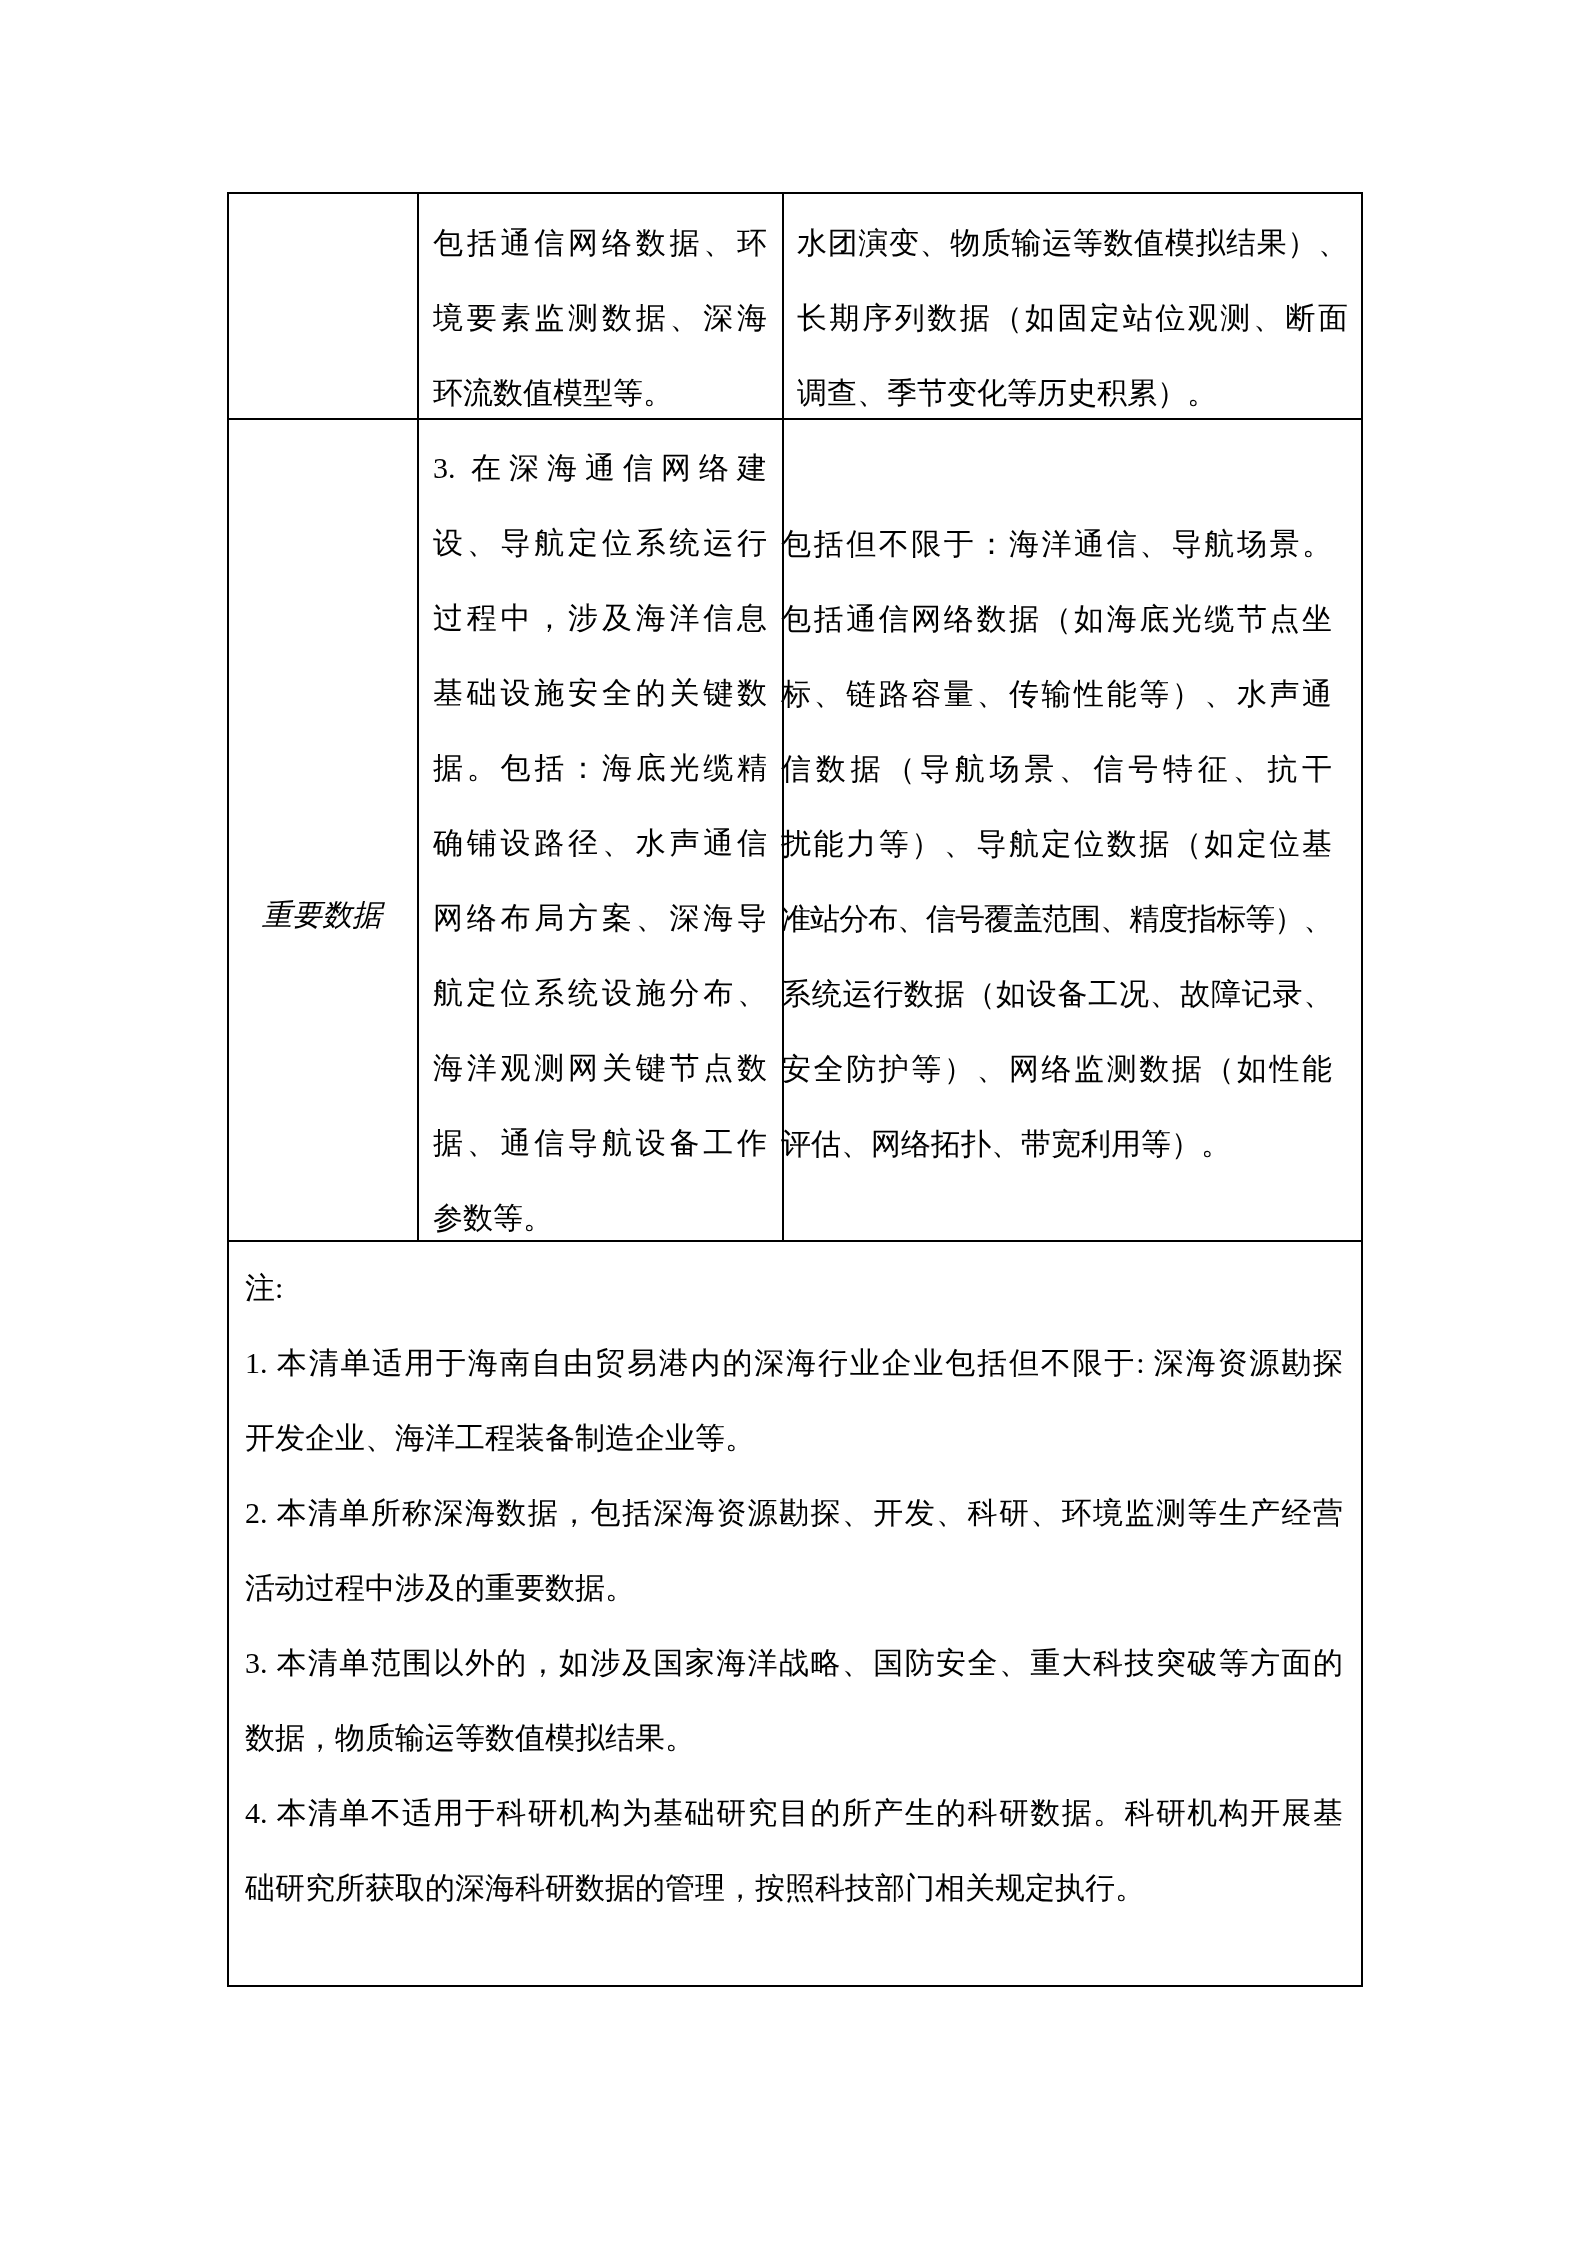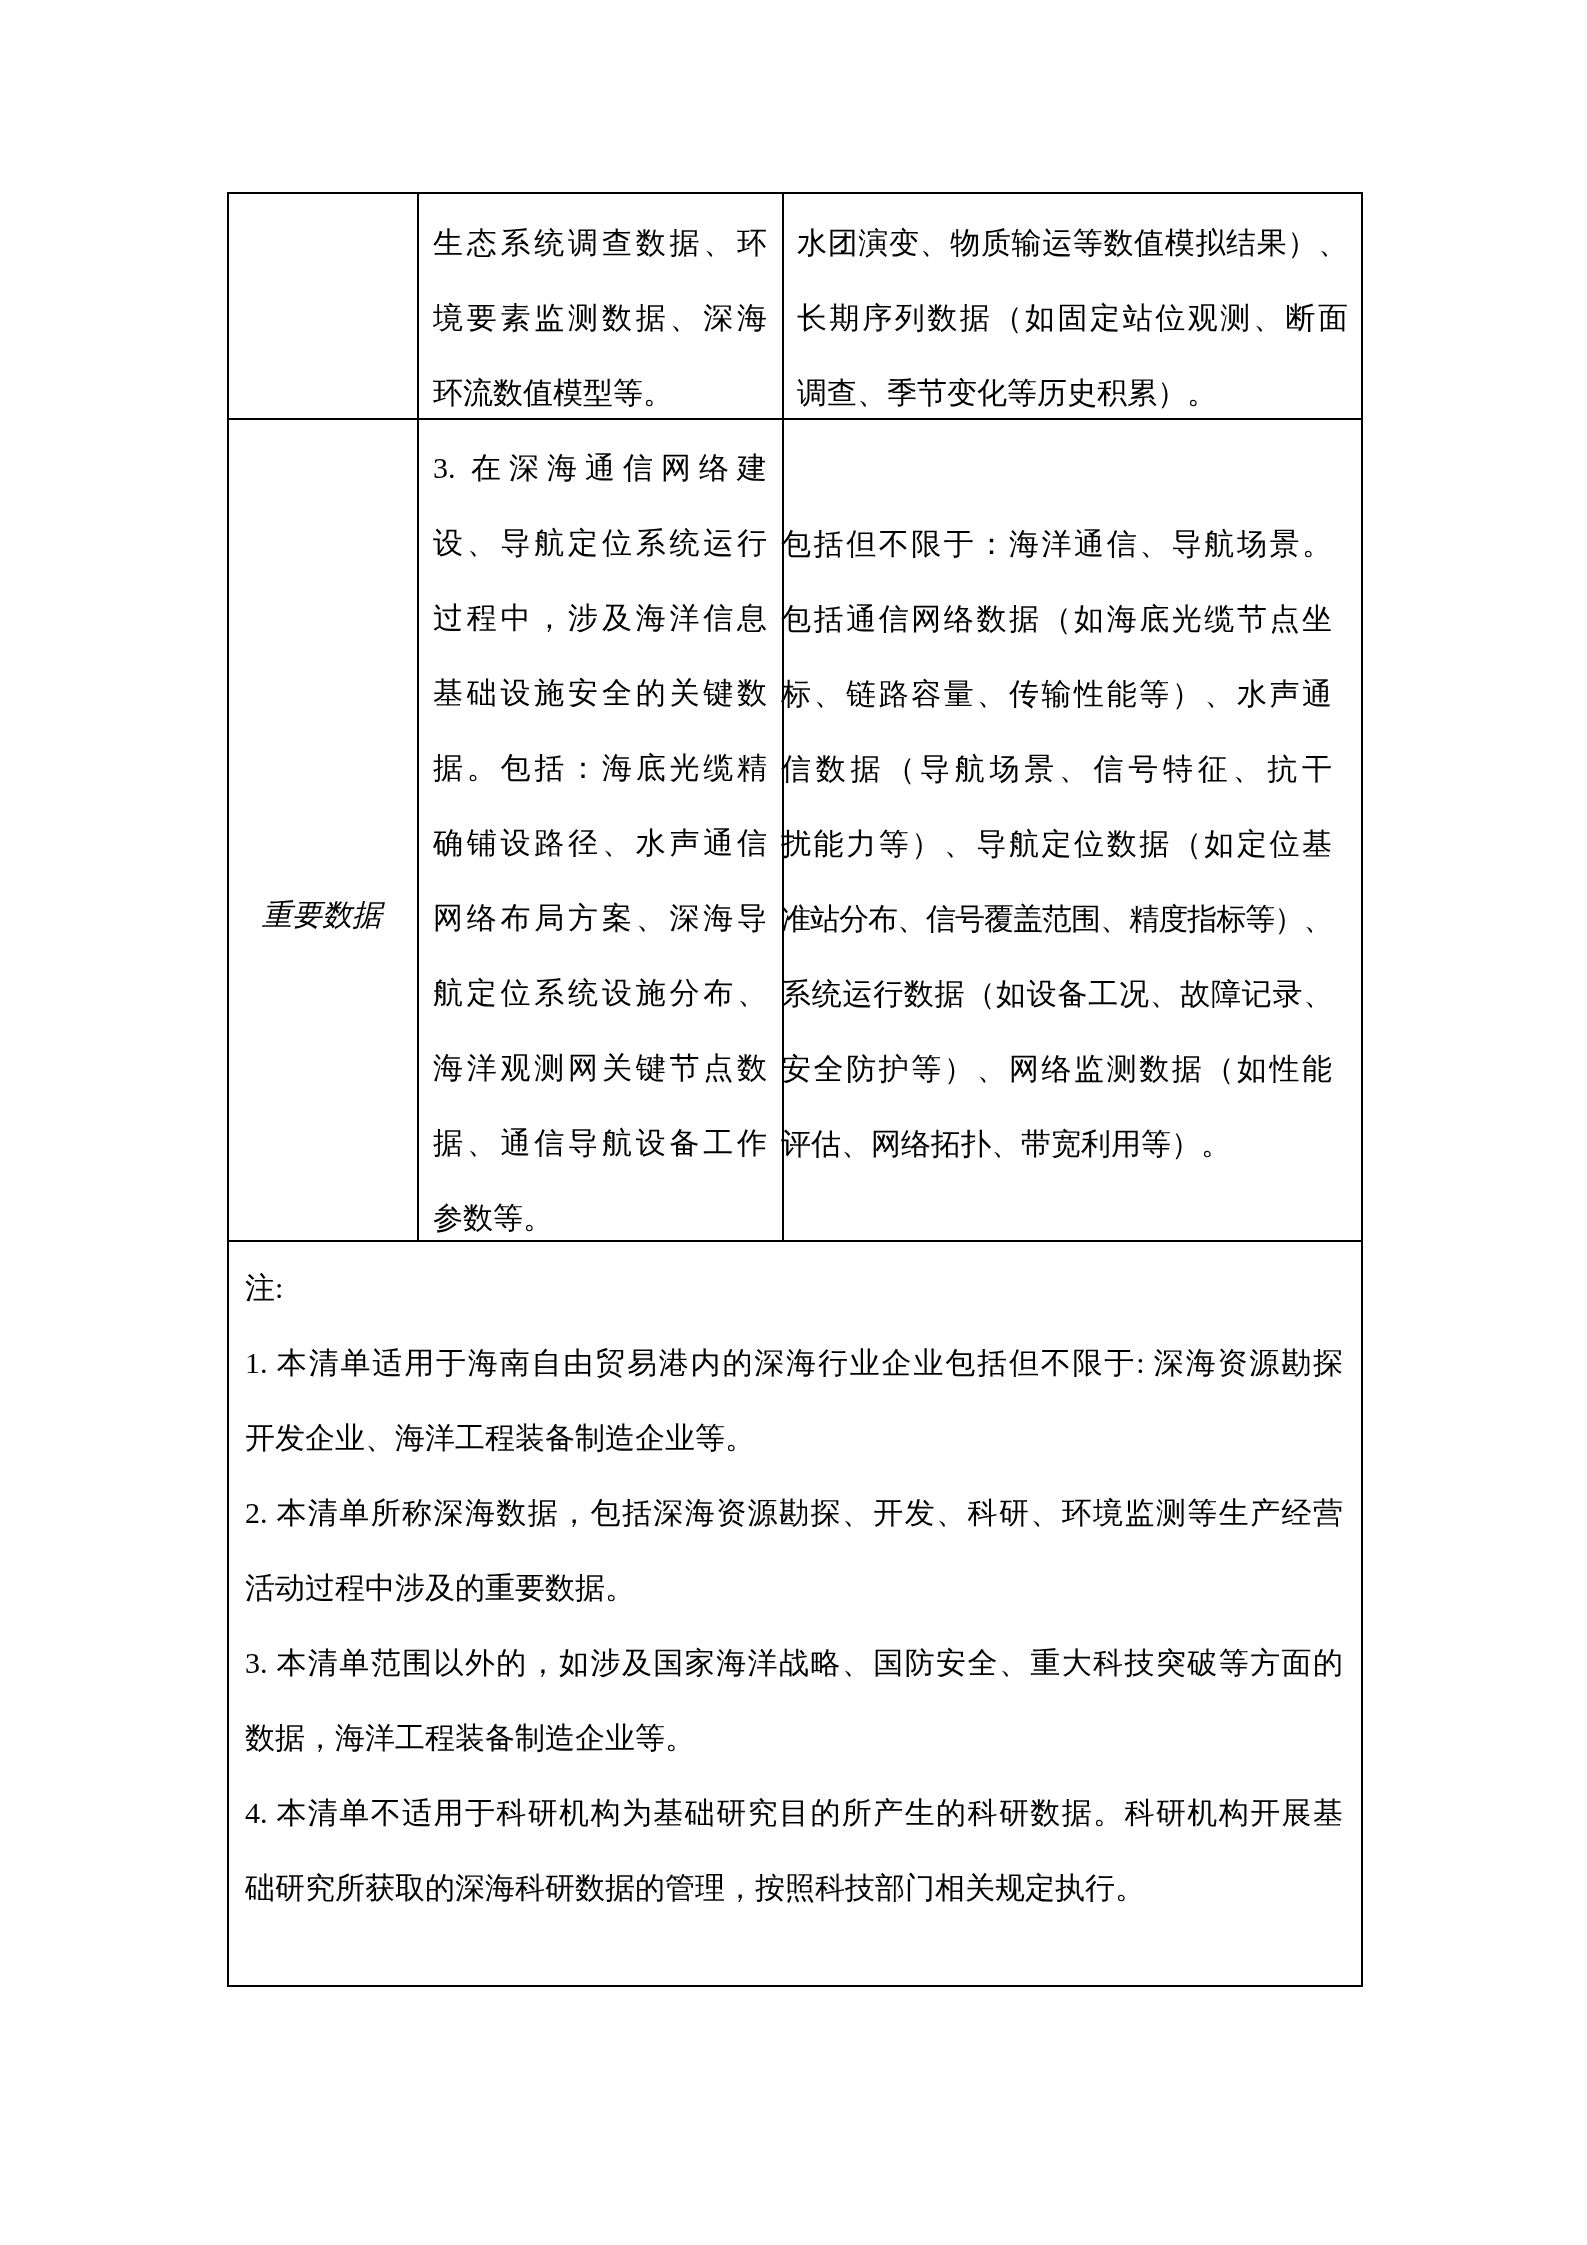--- a/index.html
+++ b/index.html
@@ -33,21 +33,21 @@
     <div class="hline" style="top:0;"></div>
     <div class="hline" style="top:226px;"></div>
     <div class="hline" style="top:1048px;"></div>
     <div class="hline" style="top:1793px;"></div>
     <div class="vline" style="left:0;height:1795px;"></div>
     <div class="vline" style="left:1134px;height:1795px;"></div>
     <div class="vline" style="left:190px;height:1048px;"></div>
     <div class="vline" style="left:555px;height:1048px;"></div>
 
     <div class="cell" style="left:206px;top:13px;width:334px;">
-      <span class="line">生态系统调查数据、环</span>
+      <span class="line">包括通信网络数据、环</span>
       <span class="line">境要素监测数据、深海</span>
       <span class="line ll">环流数值模型等。</span>
     </div>
 
     <div class="cell" style="left:570px;top:13px;width:551px;">
       <span class="line">水团演变、物质输运等数值模拟结果）、</span>
       <span class="line">长期序列数据（如固定站位观测、断面</span>
       <span class="line ll">调查、季节变化等历史积累）。</span>
     </div>
 
@@ -81,19 +81,19 @@
       <span class="line ll">评估、网络拓扑、带宽利用等）。</span>
     </div>
 
     <div class="cell notes" style="left:18px;top:1058px;width:1098px;height:737px;">
       <span class="line ll">注:</span>
       <span class="line">1. 本清单适用于海南自由贸易港内的深海行业企业包括但不限于: 深海资源勘探</span>
       <span class="line ll">开发企业、海洋工程装备制造企业等。</span>
       <span class="line">2. 本清单所称深海数据，包括深海资源勘探、开发、科研、环境监测等生产经营</span>
       <span class="line ll">活动过程中涉及的重要数据。</span>
       <span class="line">3. 本清单范围以外的，如涉及国家海洋战略、国防安全、重大科技突破等方面的</span>
-      <span class="line ll">数据，海洋工程装备制造企业等。</span>
+      <span class="line ll">数据，物质输运等数值模拟结果。</span>
       <span class="line">4. 本清单不适用于科研机构为基础研究目的所产生的科研数据。科研机构开展基</span>
       <span class="line ll">础研究所获取的深海科研数据的管理，按照科技部门相关规定执行。</span>
     </div>
 
   </div>
 </div>
 
 </body></html>

